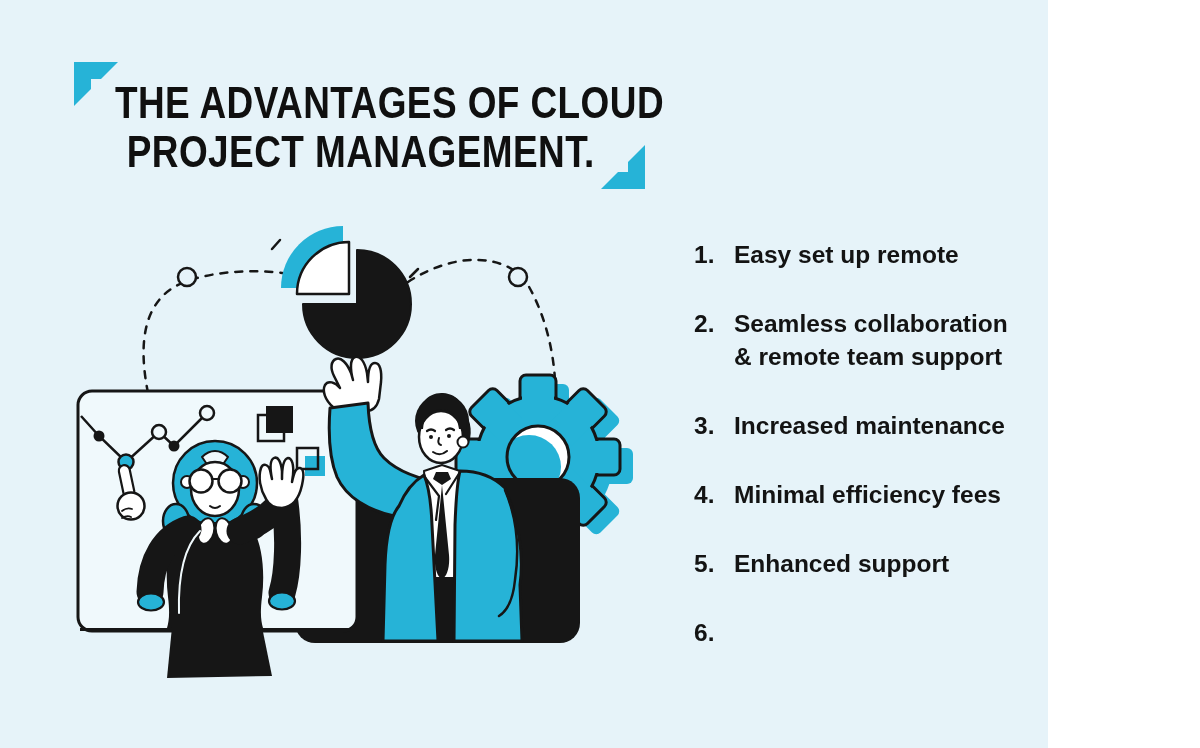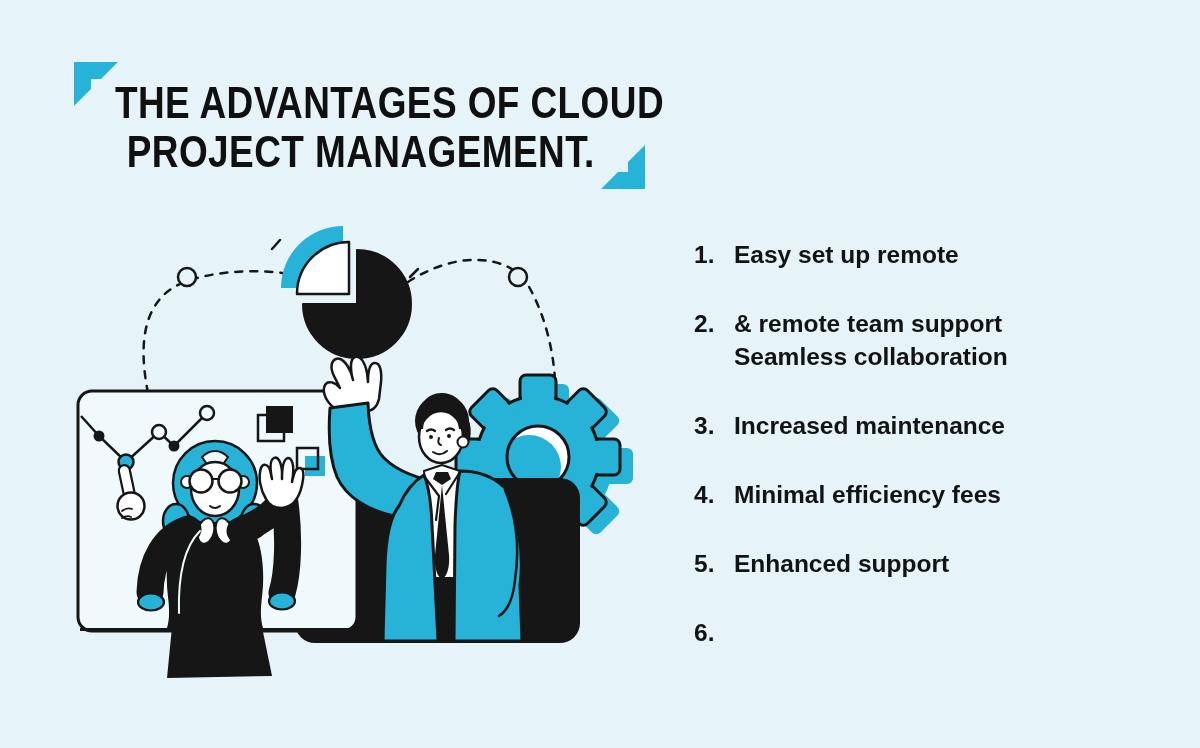--- a/index.html
+++ b/index.html
@@ -1,17 +1,17 @@
 <!DOCTYPE html>
 <html><head>
 <meta charset="utf-8">
 <style>
   html,body{margin:0;padding:0;}
   .canvas{
-    position:relative;width:1200px;height:748px;overflow:hidden;
+    position:relative;width:1048px;height:748px;overflow:hidden;
     background:#E6F3F9;font-family:"Liberation Sans",sans-serif;
   }
   
   .bracket{position:absolute;}
   .bracket-tl{left:74px;top:62px;}
   .bracket-br{left:601px;top:145px;}
   .title-block{position:absolute;left:115px;top:78px;}
   .title{
     font-size:44px;line-height:49px;font-weight:700;color:#101010;
     letter-spacing:.5px;transform:scaleX(.84);transform-origin:left top;white-space:nowrap;
@@ -49,22 +49,22 @@
 
 
   <div class="adv-list">
     <div class="adv-item">
       <span class="num">1.</span>
       <span>Easy set up remote</span>
     </div>
     <div class="adv-item">
       <span class="num">2.</span>
       <span>
+          <span style="display:block">Seamless collaboration</span>
           <span style="display:block">&amp; remote team support</span>
-          <span style="display:block">Seamless collaboration</span>
         </span>
     </div>
     <div class="adv-item">
       <span class="num">3.</span>
       <span>Increased maintenance</span>
     </div>
     <div class="adv-item">
       <span class="num">4.</span>
       <span>Minimal efficiency fees</span>
     </div>

